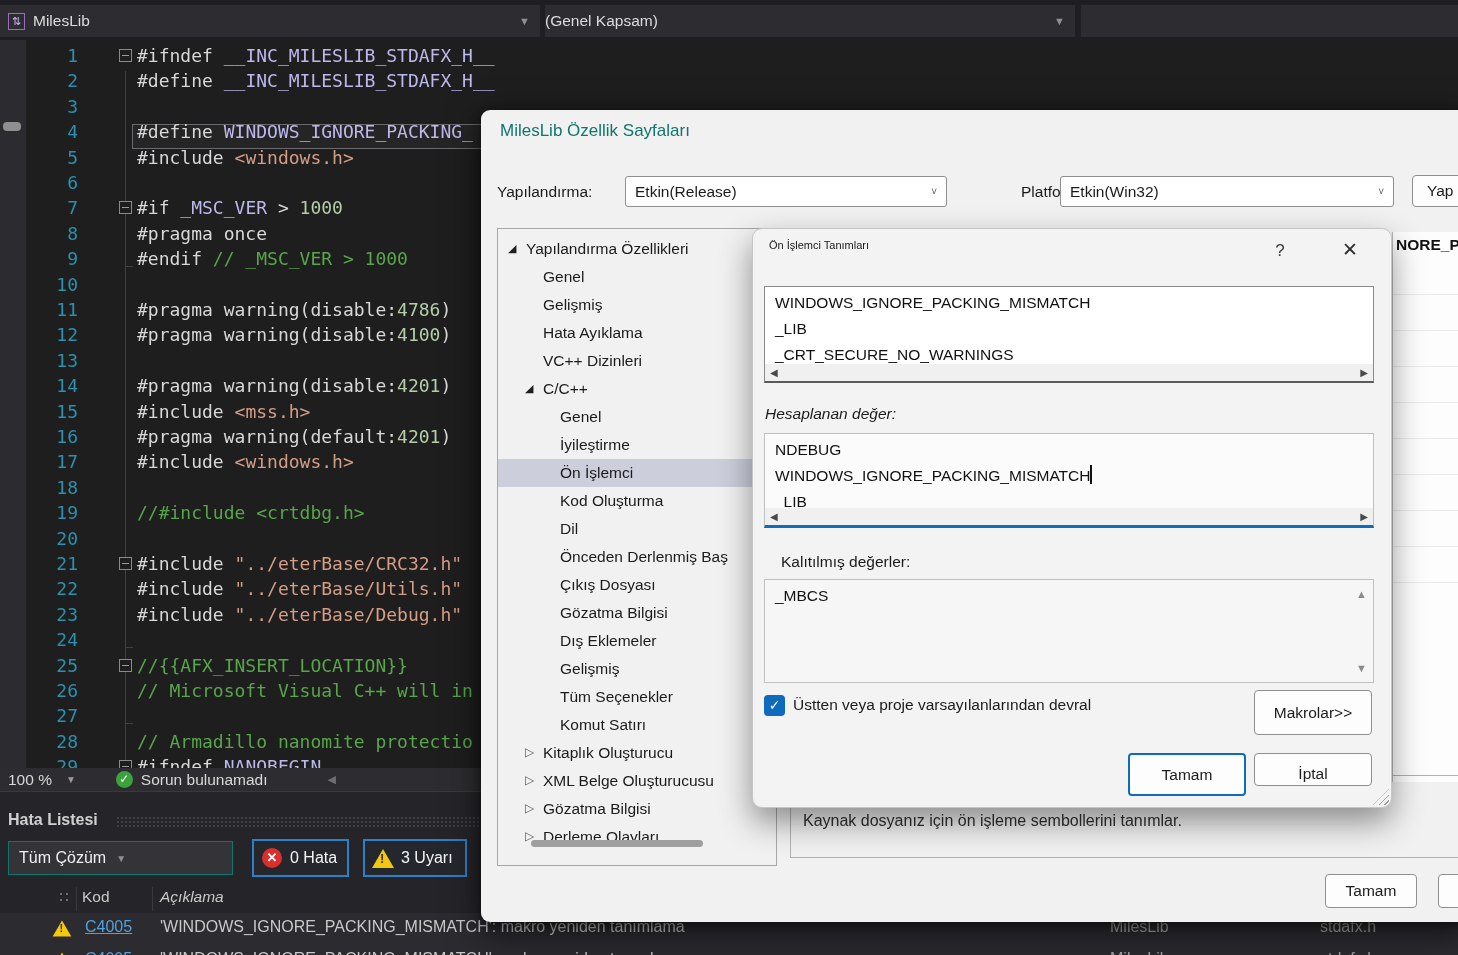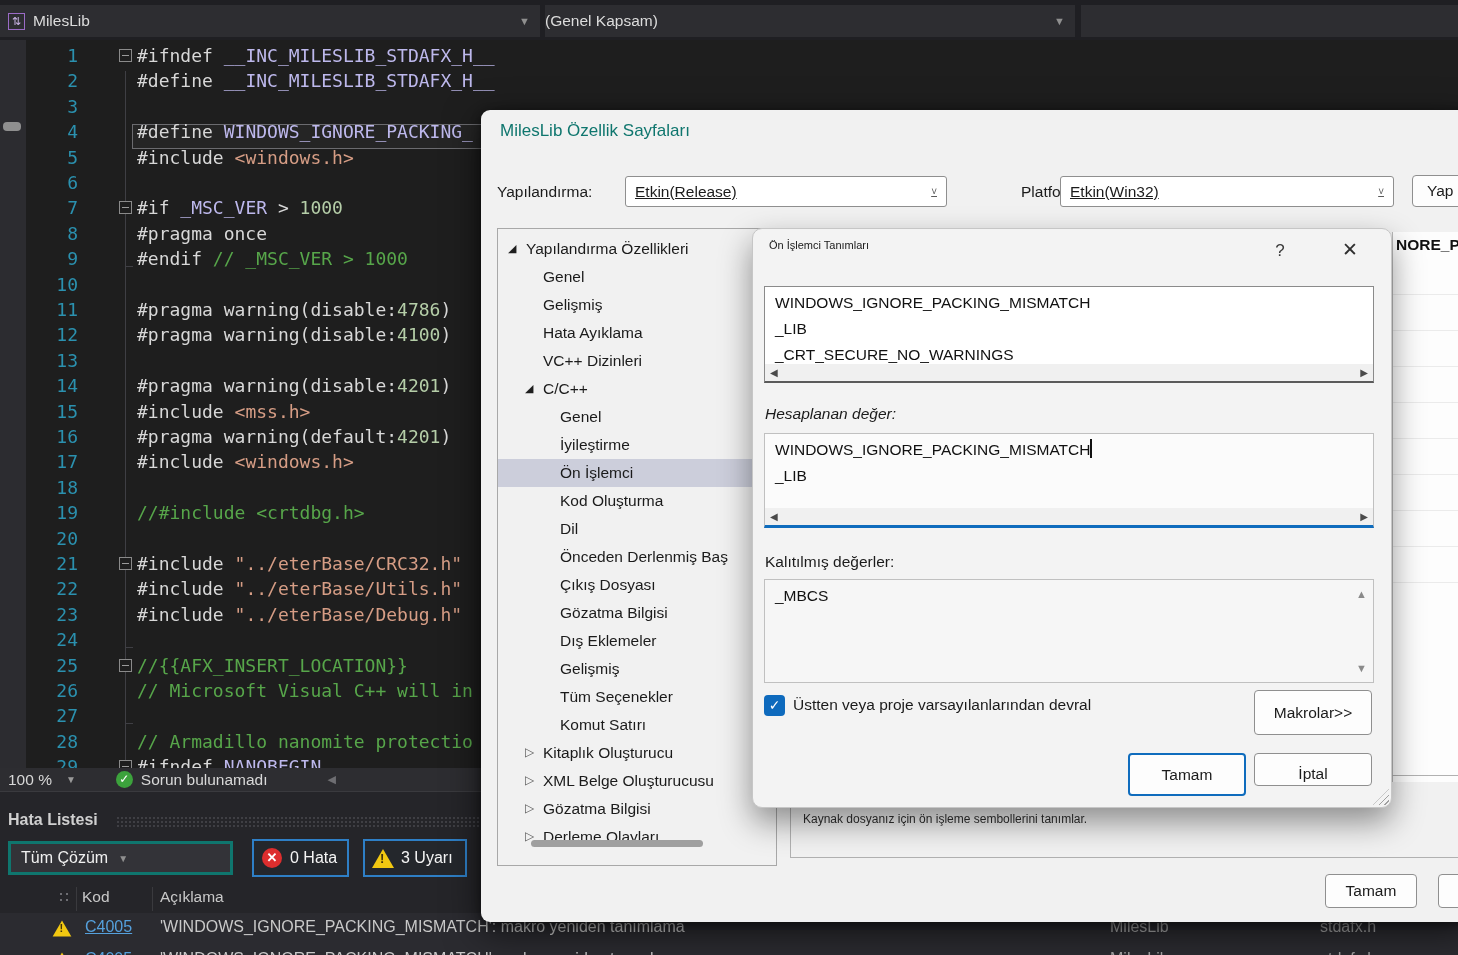--- a/index.html
+++ b/index.html
@@ -48,56 +48,56 @@
   #health-label { margin-left:8px; }
   #hscroll-arrow { color:#6e6e72; font-size:11px; margin-left:60px; }
 
   
   #errpanel { left:0; top:791px; width:1458px; height:164px; background:#252529;
     border-top:1px solid #3a3a3e; }
   #errtitle { left:8px; top:19px; color:#d0d0d0; font-size:16px;font-weight:bold; }
   #errdots { left:116px; top:24px; width:1342px; height:12px;
     background-image:radial-gradient(#3f3f44 1px, transparent 1.2px); background-size:4px 4px; }
   #errfilter { left:8px; top:49px; width:225px; height:34px; background:#333338;
-    border:3px solid #0f766e; display:flex; align-items:center; color:#f0f0f0; font-size:16px; }
+    border:1px solid #0f766e; display:flex; align-items:center; color:#f0f0f0; font-size:16px; }
   #errfilter span { margin-left:10px; }
   #errfilter .bc-caret { font-size:10px; }
   .toggle-btn { top:47px; height:38px; border:2px solid #2e7fc6; background:#24272c;
     display:flex; align-items:center; color:#f5f5f5; font-size:16px; }
   #btn-errors { left:252px; width:97px; }
   #btn-warnings { left:363px; width:104px; }
   .err-circle { width:20px; height:20px; border-radius:50%; background:#dd2e2e; color:#fff;
     font-size:13px; font-weight:bold; line-height:20px; text-align:center; margin:0 8px 0 8px; }
   .warn-tri { position:relative; width:0; height:0; border-left:11px solid transparent;
     border-right:11px solid transparent; border-bottom:19px solid #f2c811; margin:0 7px 0 7px; }
   .warn-tri::after { content:"!"; position:absolute; left:-3px; top:2px; color:#42330a;
     font-size:13px; font-weight:bold; }
   #errheader { left:0; top:93px; width:1458px; height:28px; color:#c8c8c8; font-size:15.5px; }
   #grip-icon { left:58px; top:6px; width:12px; height:13px;
     background-image:radial-gradient(#6d6d72 1.4px, transparent 1.5px); background-size:6px 6px; }
   .hsep { top:2px; width:1px; height:24px; background:#3a3a3e; }
-  #col-kod { left:82px; top:3px; } #col-aciklama { left:160px; top:3px; }
+  #col-kod { left:82px; top:3px; } #col-aciklama { left:160px; top:3px;font-style:italic; }
   .err-row { left:0; width:1458px; height:32px; background:#2b2b30; }
   #err-row-1 { top:121px; } #err-row-2 { top:153px; }
   .err-row .warn-tri { position:absolute; left:44px; top:6px; transform:scale(0.85); }
   .err-code { position:absolute; left:85px; top:5px; color:#55a0dc; font-size:16px;
     text-decoration:underline; }
   .err-desc { position:absolute; left:160px; top:5px; color:#c9c9c9; font-size:16px; white-space:pre; }
   .err-proj { position:absolute; left:1110px; top:5px; color:#a8a8a8; font-size:16px; }
   .err-file { position:absolute; left:1320px; top:5px; color:#a3a3a3; font-size:16px; }
 
   
   #propdlg { left:481px; top:110px; width:990px; height:812px; background:#f1f1f1;
     border-radius:9px; box-shadow:0 10px 36px rgba(0,0,0,0.6), 0 2px 10px rgba(0,0,0,0.45); z-index:20; }
   #propdlg-title { left:19px; top:11px; color:#0f766e; font-size:17px; }
   .dlg-label { color:#1b1b1b; font-size:15.5px; }
   #cfg-label { left:16px; top:73px; } #plat-label { left:492px; top:73px;margin-left:48px; }
   .combo { top:66px; height:31px; background:#fff; border:1px solid #8f8f8f; border-radius:3px;
     display:flex; align-items:center; font-size:15.5px; color:#1b1b1b; }
-  .combo span { margin-left:9px;text-decoration:underline; }
+  .combo span { margin-left:9px; }
   .combo .cc { margin-left:auto; margin-right:9px; color:#5a5a5a; font-size:10px; }
   #cfg-combo { left:144px; width:322px; } #plat-combo { left:579px; width:334px; }
   .lt-btn { background:#fdfdfd; border:1px solid #8f8f8f; border-radius:4px; color:#1b1b1b;
     font-size:15.5px; text-align:center; }
   #mgr-btn { left:931px; top:65px; width:130px; height:32px; line-height:30px; text-align:left;
     padding-left:14px; }
   #tree-panel { left:16px; top:118px; width:280px; height:638px; border:1px solid #a8a8a8;
     overflow:hidden; }
   .tree-item { position:absolute; left:0; width:278px; height:28px; font-size:15.5px;
     color:#1b1b1b; line-height:28px; white-space:nowrap; }
@@ -105,21 +105,21 @@
   .tw-exp { position:absolute; top:8px; font-size:11px; color:#1e1e1e; line-height:11px; }
   .tw-col { position:absolute; top:7px; font-size:12px; color:#5a5a5a; line-height:13px; }
   .tree-label { position:absolute; top:0; }
   #tree-hscroll { left:33px; top:611px; width:172px; height:7px; background:#9f9f9f; border-radius:4px; }
   #grid-sliver { left:911px; top:122px; width:79px; height:550px; background:#fdfdfd;
     border-left:1px solid #b9b9b9; overflow:hidden; }
   #grid-sliver .gtext { position:absolute; left:3px; top:4px; font-weight:bold; font-size:15.5px;
     color:#111; white-space:nowrap; }
   .grid-line { position:absolute; left:0; width:79px; height:1px; background:#ebebeb; }
   #desc-box { left:309px; top:665px; width:680px; height:83px; border:1px solid #b1b1b1; }
-  #desc-text { left:12px; top:36px; color:#2f2f2f; font-size:12px; }
+  #desc-text { left:12px; top:36px; color:#2f2f2f; font-size:16px; }
   #prop-ok { left:844px; top:764px; width:92px; height:34px; line-height:32px; }
   #prop-edge-btn { left:957px; top:764px; width:60px; height:34px; }
 
   
   #predlg { left:271px; top:118px; width:640px; height:580px; background:#f3f3f3;
     border:1px solid #c6c6c6; border-radius:10px;
     box-shadow:0 14px 32px rgba(0,0,0,0.42); z-index:30; }
   #predlg-title { left:16px; top:10px; color:#1a1a1a; font-size:11px; }
   #help-btn { left:512px; top:8px; width:30px; height:28px; color:#3a3a3a; font-size:17px;
     text-align:center; line-height:28px; }
@@ -130,21 +130,21 @@
     font-size:15.5px; color:#111; line-height:26px; white-space:pre; }
   .scrollstrip { position:absolute; left:0; bottom:0; width:100%; height:17px; background:#f0f0f0;
     color:#4a4a4a; font-size:10px; line-height:17px; }
   .scrollstrip .la { position:absolute; left:5px; } .scrollstrip .ra { position:absolute; right:5px; }
   #box-values { top:57px; height:97px; border-bottom:2px solid #5a5a5a; }
   #computed-label { left:12px; top:176px;font-style:italic; }
   #box-computed { top:204px; height:95px; background:#fbfbfb; border:1px solid #c0c0c0;
     border-bottom:3px solid #0f6cbd; }
   .caret-bar { display:inline-block; width:1.5px; height:19px; background:#111;
     vertical-align:-3px; }
-  #inherited-label { left:12px; top:324px; }
+  #inherited-label { left:28px; top:324px; }
   #box-inherited { top:350px; height:104px; background:#f6f6f6; border:1px solid #c0c0c0; }
   .vscroll-arrow { position:absolute; right:6px; color:#8a8a8a; font-size:11px; }
   #checkbox { left:11px; top:466px; width:21px; height:21px; background:#0e6abd; border-radius:4px;
     color:#fff; font-size:14px; line-height:21px; text-align:center; }
   #checkbox-label { left:40px; top:467px; color:#1b1b1b; font-size:15.5px; }
   #macros-btn { left:501px; top:461px; width:118px; height:45px; line-height:43px; }
   #pre-ok { left:375px; top:524px; width:118px; height:43px; line-height:40px;
     border:2px solid #0f6cbd; }
   #pre-cancel { left:501px; top:524px; width:118px; height:33px; line-height:40px; }
   #grip { left:620px; top:560px; width:16px; height:16px;
@@ -378,21 +378,21 @@
       <div id="box-values" class="abs valbox">
         <div class="lines" id="values-lines"><div>WINDOWS_IGNORE_PACKING_MISMATCH</div><div>_LIB</div><div>_CRT_SECURE_NO_WARNINGS</div></div>
         <div class="scrollstrip">
           <span class="la">◀</span>
           <span class="ra">▶</span>
         </div>
       </div>
 
       <span id="computed-label" class="abs dlg-label">Hesaplanan değer:</span>
       <div id="box-computed" class="abs valbox">
-        <div class="lines" id="computed-lines"><div>WINDOWS_IGNORE_PACKING_MISMATCH<span class="caret-bar"></span></div><div>_LIB</div></div>
+        <div class="lines" id="computed-lines"><div>NDEBUG</div><div>WINDOWS_IGNORE_PACKING_MISMATCH<span class="caret-bar"></span></div><div>_LIB</div></div>
         <div class="scrollstrip">
           <span class="la">◀</span>
           <span class="ra">▶</span>
         </div>
       </div>
 
       <span id="inherited-label" class="abs dlg-label">Kalıtılmış değerler:</span>
       <div id="box-inherited" class="abs valbox">
         <div class="lines" id="inherited-lines"><div>_MBCS</div></div>
         <span class="vscroll-arrow" style="top:8px">▲</span>

